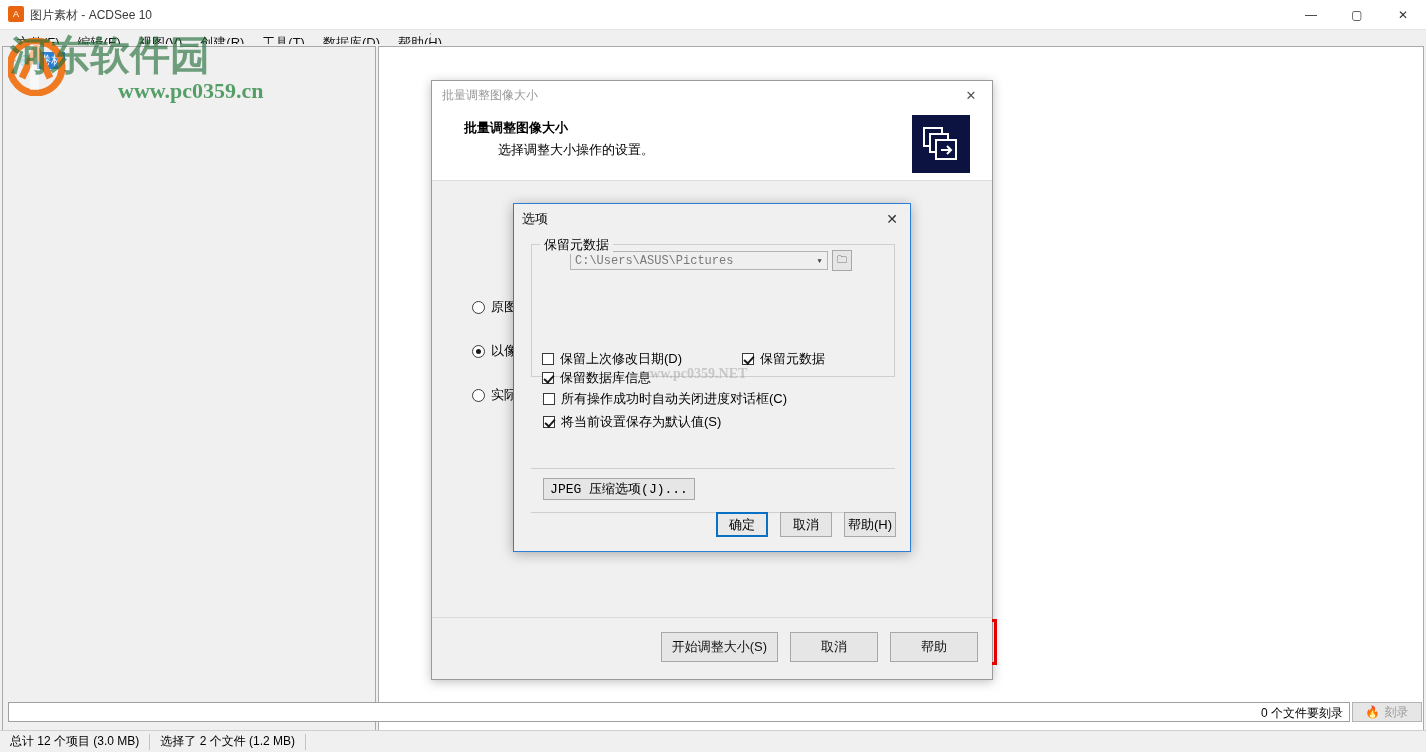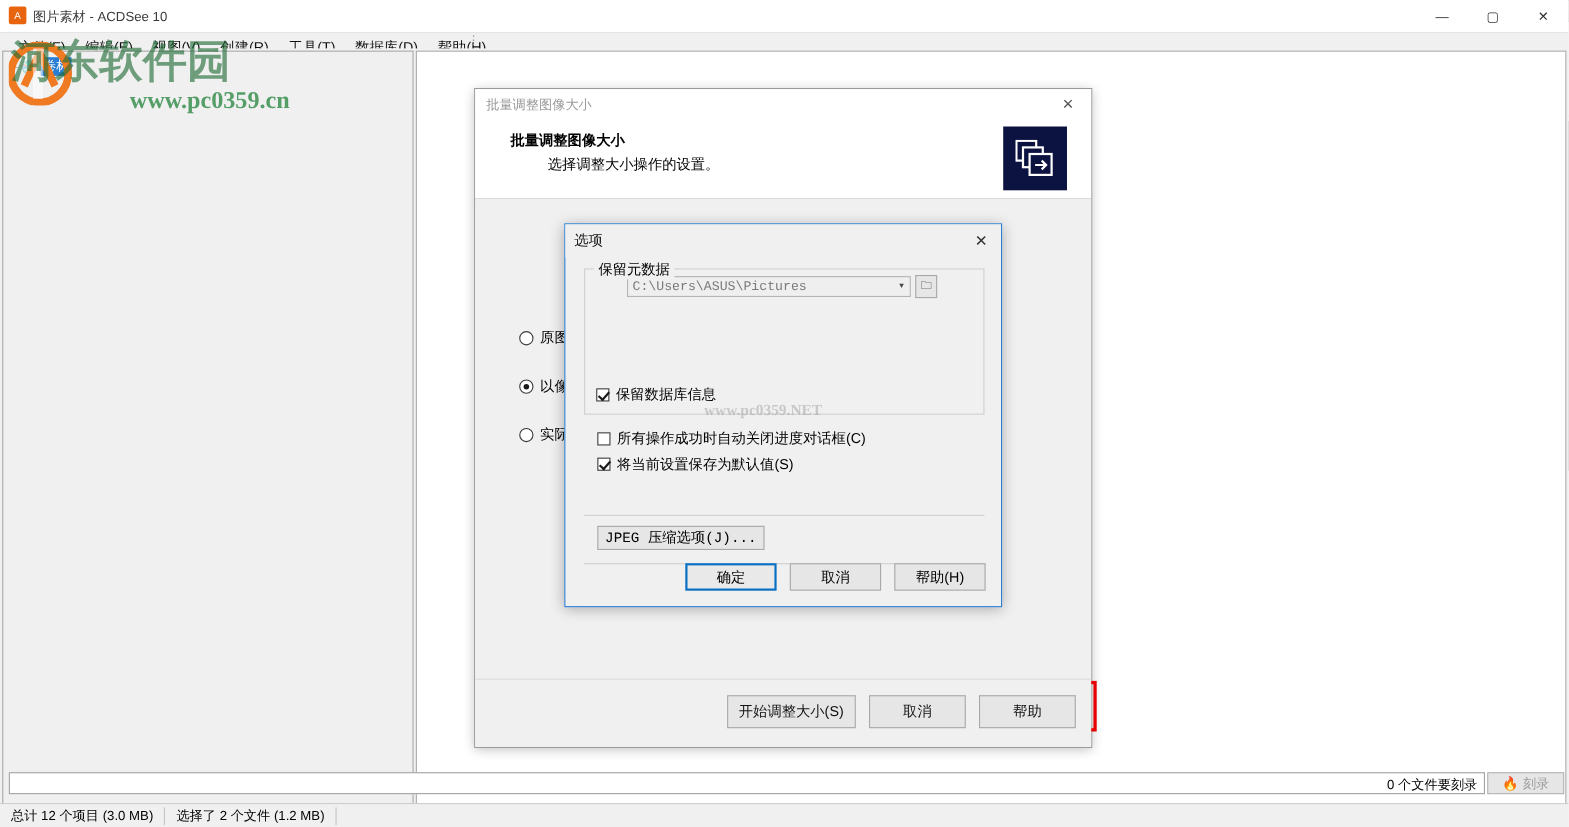--- a/index.html
+++ b/index.html
@@ -276,21 +276,21 @@
   }
   .ovsel .cb { margin-left: auto; width: 15px; text-align: center; font-size: 7px; }
   .hr { position: absolute; left: 17px; width: 364px; height: 1px; background: #cfcfcf; }
   .jpegbtn {
     position: absolute; left: 29px; top: 274px; width: 152px; height: 22px;
     background: #e6e6e6; border: 1px solid #a8a8a8; font-size: 13px;
     display: flex; align-items: center; justify-content: center;
     font-family: "Liberation Mono", "DejaVu Sans Mono", monospace;
   }
   .ofbtns { position: absolute; right: 14px; bottom: 14px; display: flex; gap: 12px; }
-  .obtn { width: 83px; height: 25px; background: #e6e6e6; border: 1px solid #a8a8a8;
+  .obtn { width: 52px; height: 25px; background: #e6e6e6; border: 1px solid #a8a8a8;
           display:flex;align-items:center;justify-content:center;font-size:13px; }
   .obtn.primary { border: 2px solid #0a70c4; background: #e9e9e9; }
 
   
   .wm1 { position: absolute; left: 10px; top: 28px; font-size: 40px; font-weight: bold; color: rgba(31,107,54,.62);
          font-family: "Liberation Serif", serif; pointer-events: none; }
   .wm2 { position: absolute; left: 118px; top: 78px; font-size: 22px; font-weight: bold; color: rgba(18,122,46,.7);
          font-family: "Liberation Serif", serif; pointer-events: none; }
   .wmlogo { position: absolute; left: 8px; top: 38px; width: 62px; height: 58px; pointer-events: none; }
   .wm3 { position: absolute; left: 640px; top: 366px; font-size: 14px; font-weight: bold; color: rgba(150,150,150,.45);
@@ -808,20 +808,34 @@
       <div class="pathrow">
         <div class="pathinput">
           <span>C:\Users\ASUS\Pictures</span>
           <span class="cb">▼</span>
         </div>
         <div class="browsebtn">🗀</div>
       </div>
 
 
       <div style="position:absolute;left:0;top:104px;width:100%">
+        <div style="display:flex">
+          <div style="width:200px" id="optCb0">
+              <div class="orow">
+                <span class="cbx"></span>
+                <span>保留上次修改日期(D)</span>
+              </div>
+            </div>
+          <div id="optCb1">
+              <div class="orow">
+                <span class="cbx on"></span>
+                <span>保留元数据</span>
+              </div>
+            </div>
+        </div>
         <div id="optCb2">
             <div class="orow">
               <span class="cbx on"></span>
               <span>保留数据库信息</span>
             </div>
           </div>
       </div>
     </div>
 
     <div style="position:absolute;left:17px;top:183px;width:364px" id="optOuter">

